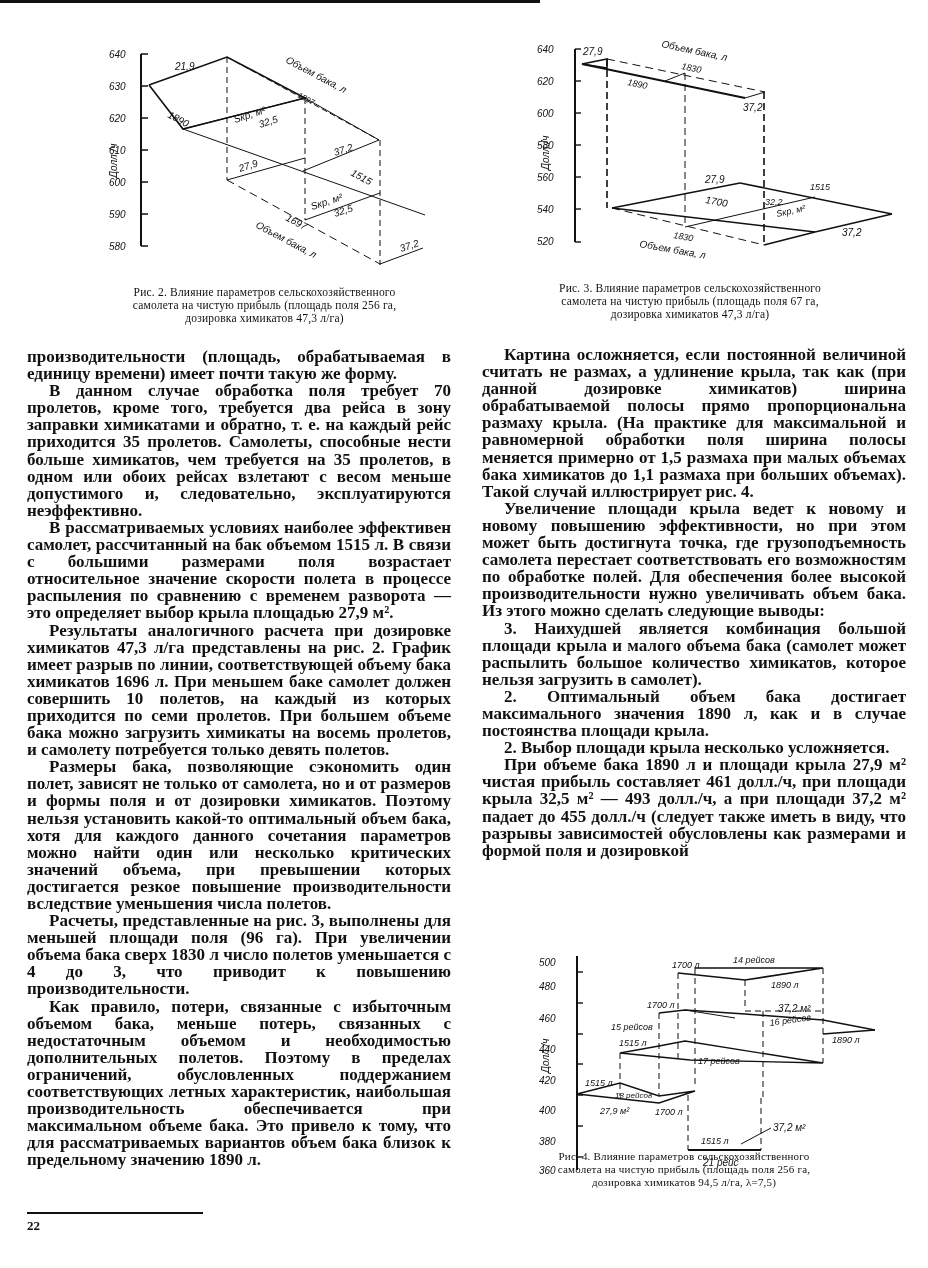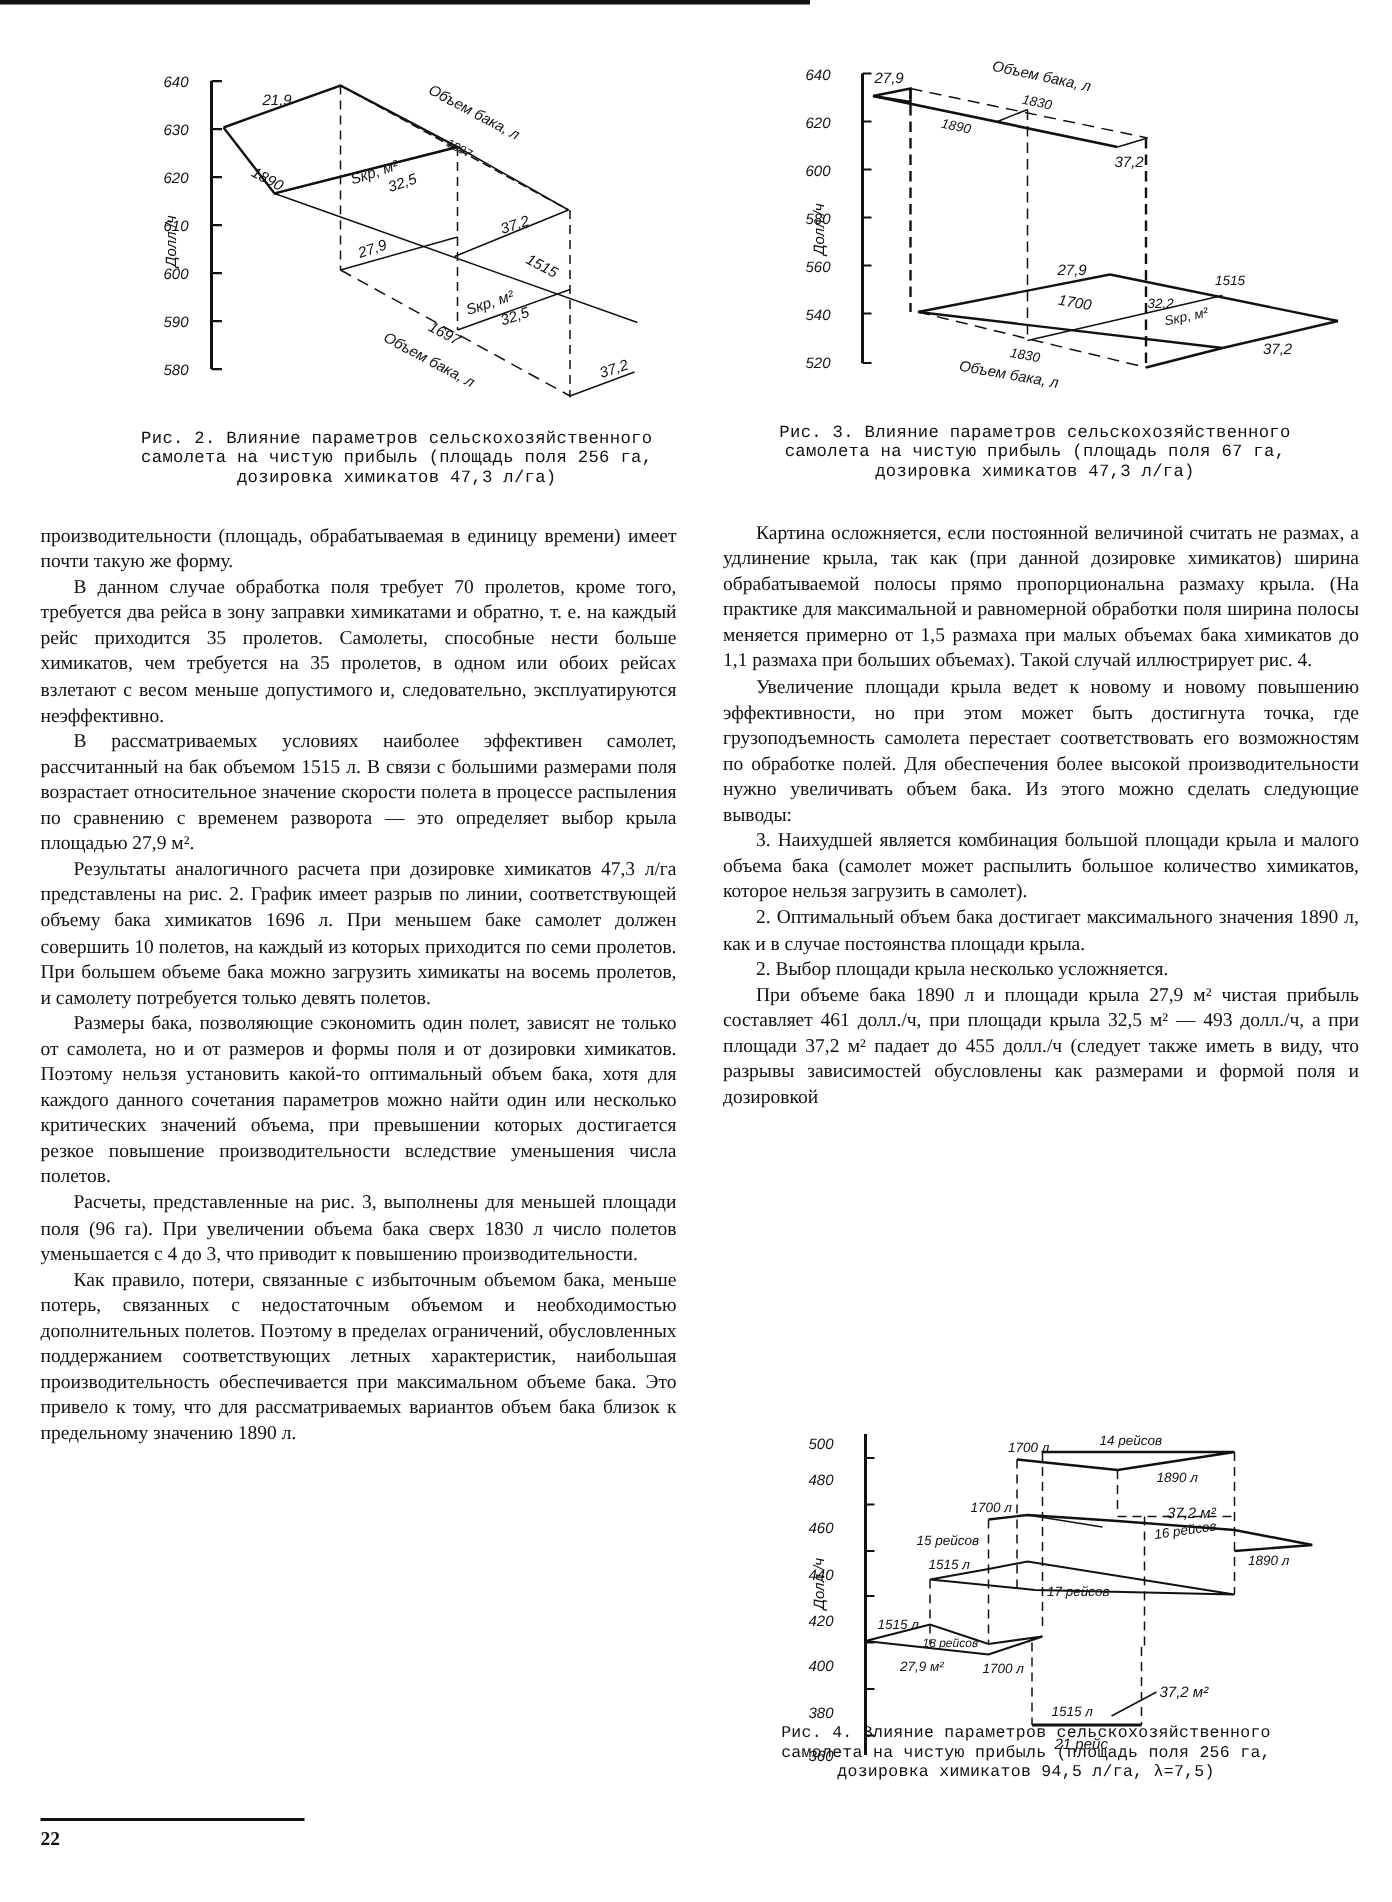--- a/index.html
+++ b/index.html
@@ -3,22 +3,22 @@
 <meta charset="utf-8">
 <style>
   html, body { margin: 0; padding: 0; background: #ffffff; }
   body { width: 928px; height: 1268px; position: relative; overflow: hidden;
          font-family: "Liberation Serif", "DejaVu Serif", serif; color: #111; }
   .topline { position: absolute; left: 0; top: 0; width: 540px; height: 3px; background: #111; }
   .fig { position: absolute; margin-left: 35px; }
   .fig svg { display: block; }
   .fig svg text { font-family: "Liberation Sans", "DejaVu Sans", sans-serif; font-style: italic; fill: #111; }
   .caption { position: absolute; text-align: center; font-size: 11.5px; line-height: 13px;
-             font-family: Liberation Mono, monospace; letter-spacing: 0.2px; }
-  .col { position: absolute; font-size: 13px; line-height: 17.1px; text-align: justify; }
+             font-family: Liberation Serif, serif; letter-spacing: 0.2px; }
+  .col { position: absolute; font-size: 17px; line-height: 17.1px; text-align: justify; font-weight: bold; }
   .col p { margin: 0; text-indent: 22px; }
   .col p.noindent { text-indent: 0; }
   .pageno { position: absolute; left: 27px; top: 1218px; font-size: 13px; font-weight: bold;
             font-family: "Liberation Serif", serif; }
   .footrule { position: absolute; left: 27px; top: 1212px; width: 176px; height: 2px; background: #111; }
 </style>
 </head>
 <body>
 
 <div class="topline"></div>

